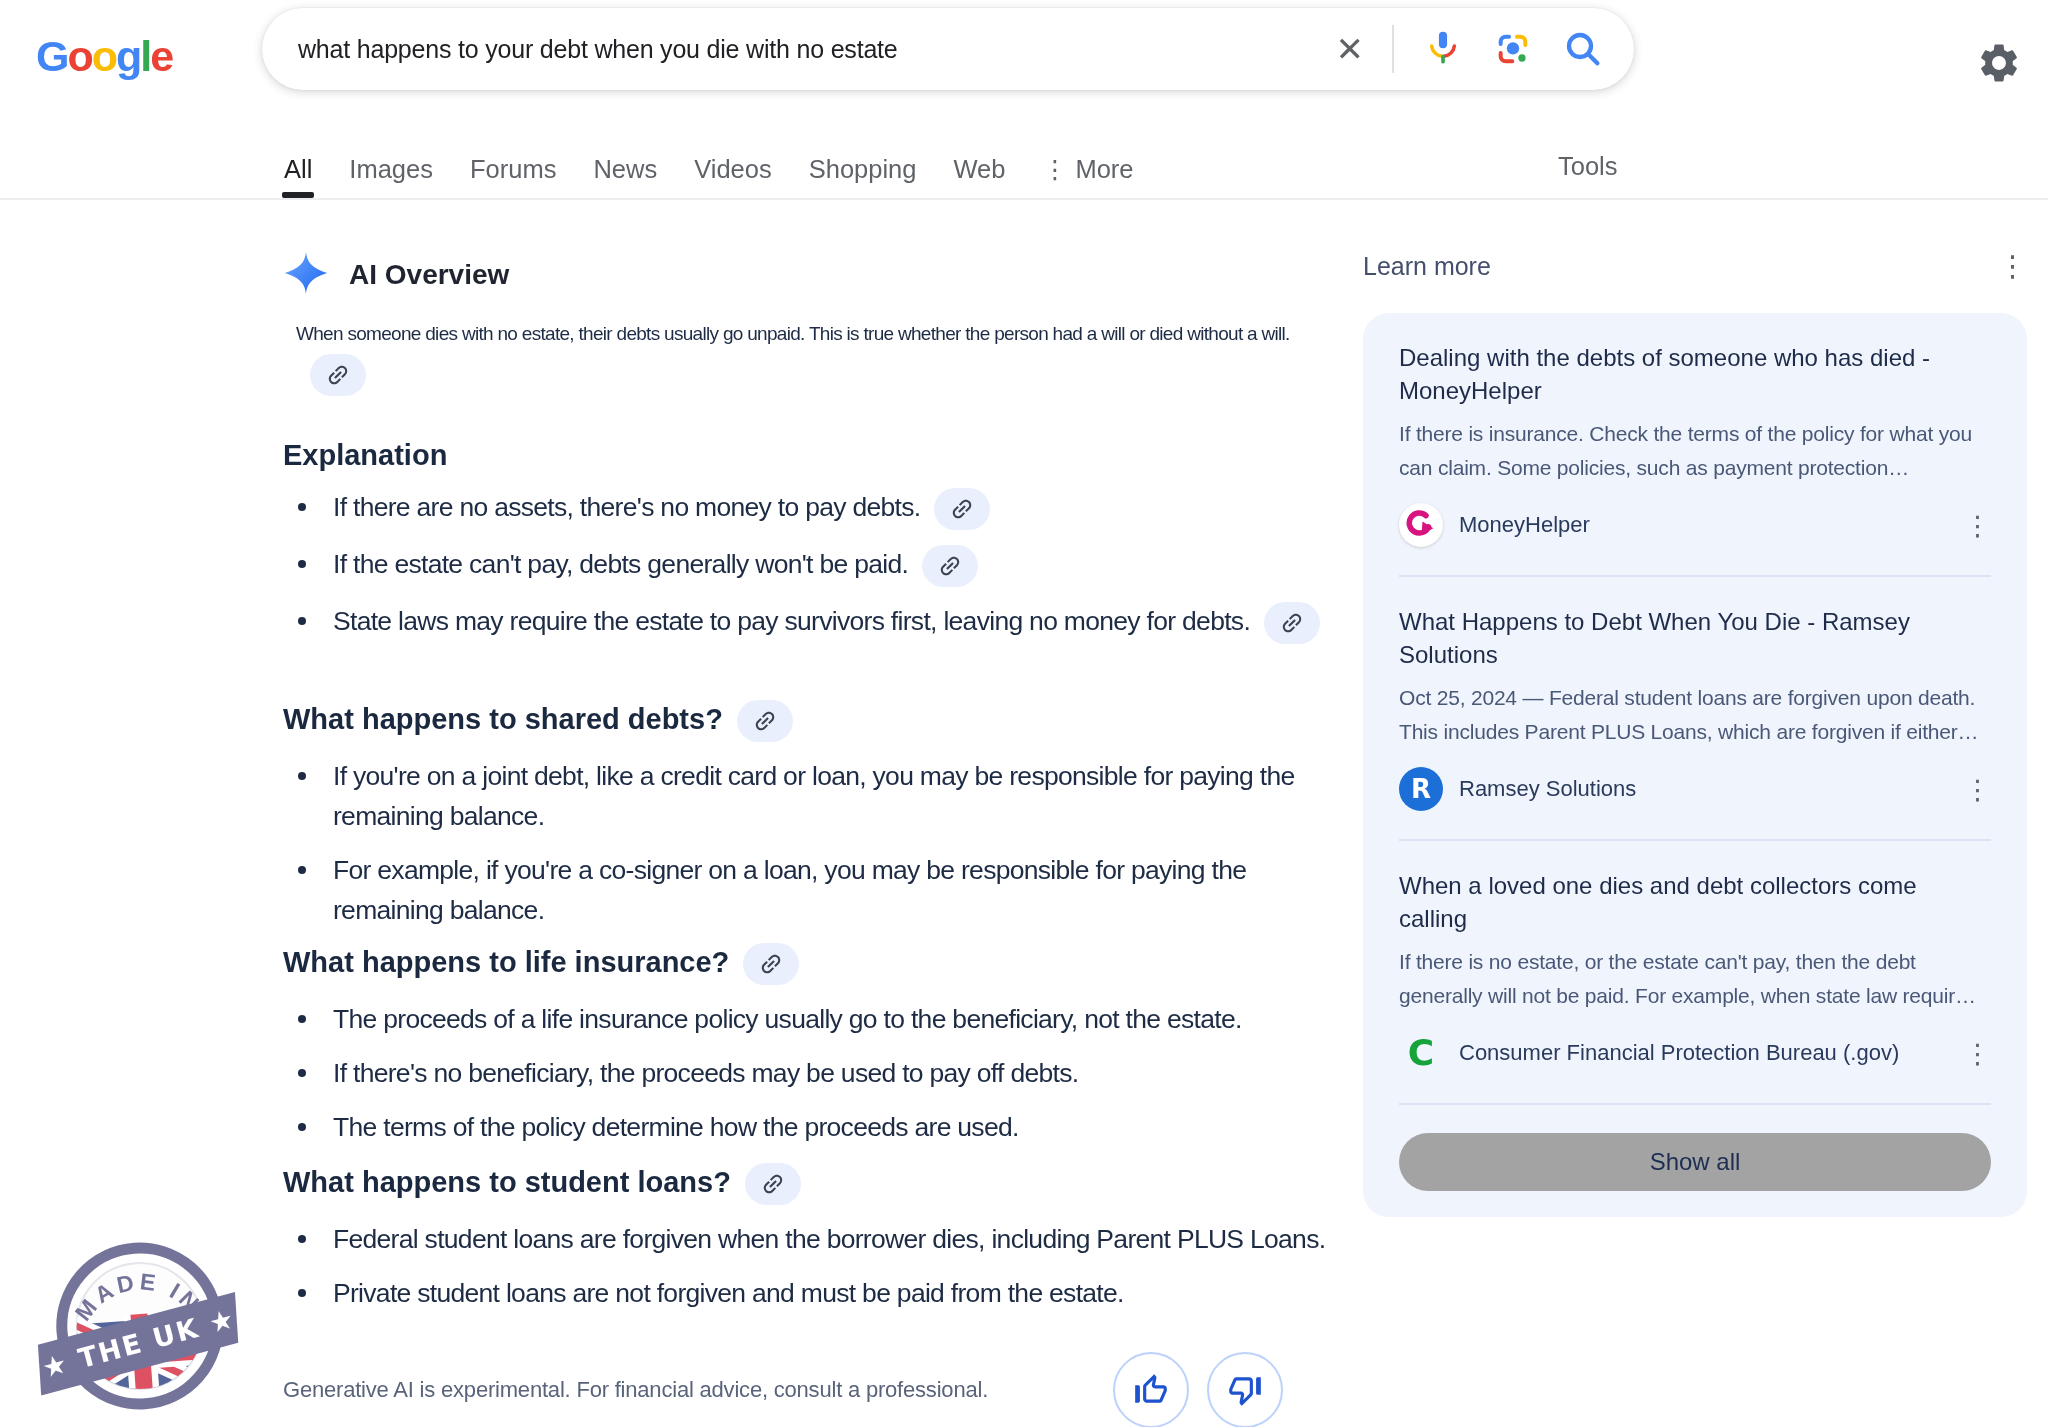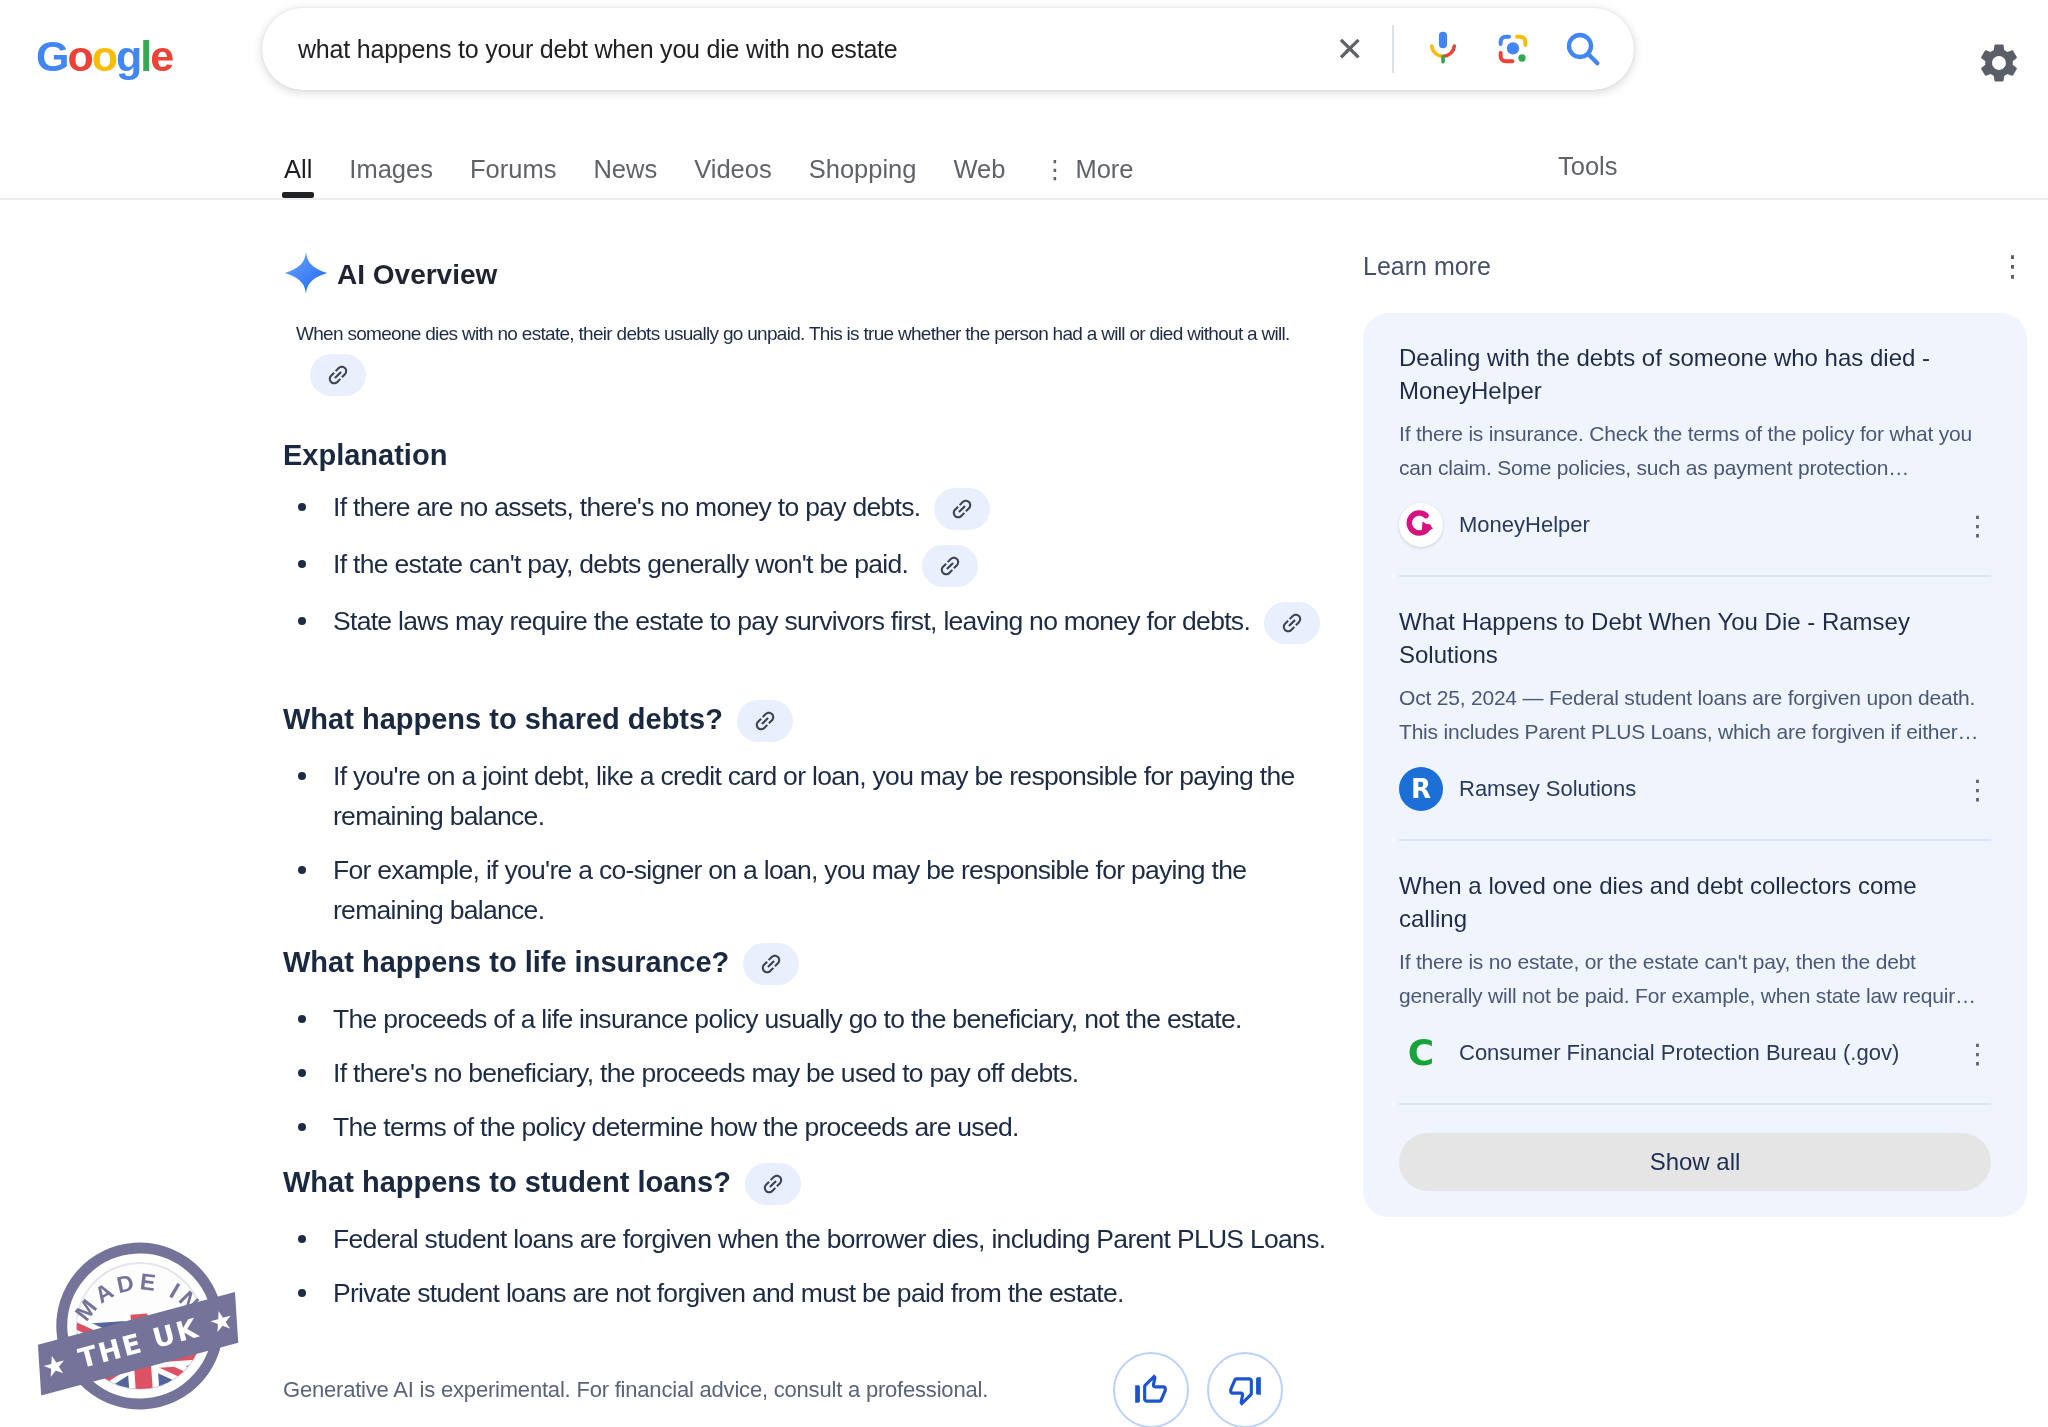--- a/index.html
+++ b/index.html
@@ -27,21 +27,21 @@
   .tab.active{color:#202124;}
   .tab.active::after{content:"";position:absolute;left:-2px;right:-2px;bottom:-12px;height:6px;
                      background:#202124;border-radius:2px;}
   .tab-more{display:flex;align-items:center;gap:8px;cursor:pointer;}
   .dots{font-family:"DejaVu Sans",sans-serif;color:#5f6368;line-height:1;}
   .more-dots{font-size:25px;}
   .tools{position:absolute;left:1558px;top:152px;font-size:25.5px;color:#5f6368;cursor:pointer;}
   .tabs-rule{position:absolute;left:0;top:198px;width:2048px;height:2px;background:#ebedef;}
 
   
-  .ai-head{position:absolute;left:283px;top:250px;display:flex;align-items:center;gap:8px;}
+  .ai-head{position:absolute;left:283px;top:250px;display:flex;align-items:center;gap:20px;}
   .ai-title{font-size:28px;font-weight:700;color:#1f2430;}
   .learn-row{position:absolute;left:1363px;top:252px;width:664px;display:flex;justify-content:space-between;
              align-items:center;gap:38px;}
   .learn-more{font-size:25px;color:#44506b;cursor:pointer;}
   .menu-dots{font-size:29px;cursor:pointer;}
 
   .intro{position:absolute;left:296px;top:314px;width:1000px;font-size:19px;line-height:40px;
          letter-spacing:-.7px;color:#1d2b44;margin:0;}
   .chip{display:inline-flex;width:56px;height:42px;border-radius:21px;background:#e9effc;
         align-items:center;justify-content:center;vertical-align:middle;margin-left:14px;cursor:pointer;}
@@ -67,21 +67,21 @@
   .card{cursor:pointer;}
   .card-title{font-size:24px;line-height:33px;color:#1e2b49;}
   .card-snippet{margin-top:10px;font-size:21px;line-height:34px;letter-spacing:-.2px;color:#4a5877;}
   .card-src{display:flex;align-items:center;margin-top:18px;}
   .src-badge{flex:none;width:44px;height:44px;border-radius:50%;display:flex;align-items:center;
              justify-content:center;margin-right:16px;}
   .src-white{background:#fff;box-shadow:0 1px 3px rgba(32,33,36,.18);}
   .src-name{font-size:22px;color:#2a3a5c;}
   .card-menu{margin-left:auto;font-size:27px;cursor:pointer;}
   .divider{height:2px;background:#dbe4f6;margin:28px 0;}
-  .show-all{margin-top:26px;height:58px;border-radius:29px;background:#e5e5e5;color:#1d2e52;
+  .show-all{margin-top:26px;height:58px;border-radius:29px;background:#a3a3a3;color:#1d2e52;
             font-size:24px;display:flex;align-items:center;justify-content:center;cursor:pointer;}
   .ramsey-badge{background:#1b6fd6;}
   .ramsey-letter{color:#fff;font-size:26px;font-weight:700;font-family:"DejaVu Sans",sans-serif;}
   .cfpb-letter{color:#16a339;font-size:36px;font-weight:700;line-height:1;font-family:"DejaVu Sans",sans-serif;}
 
   
   .uk-badge{position:absolute;left:26px;top:1234px;width:232px;height:196px;opacity:.96;}
 </style>
 </head>
 <body>

